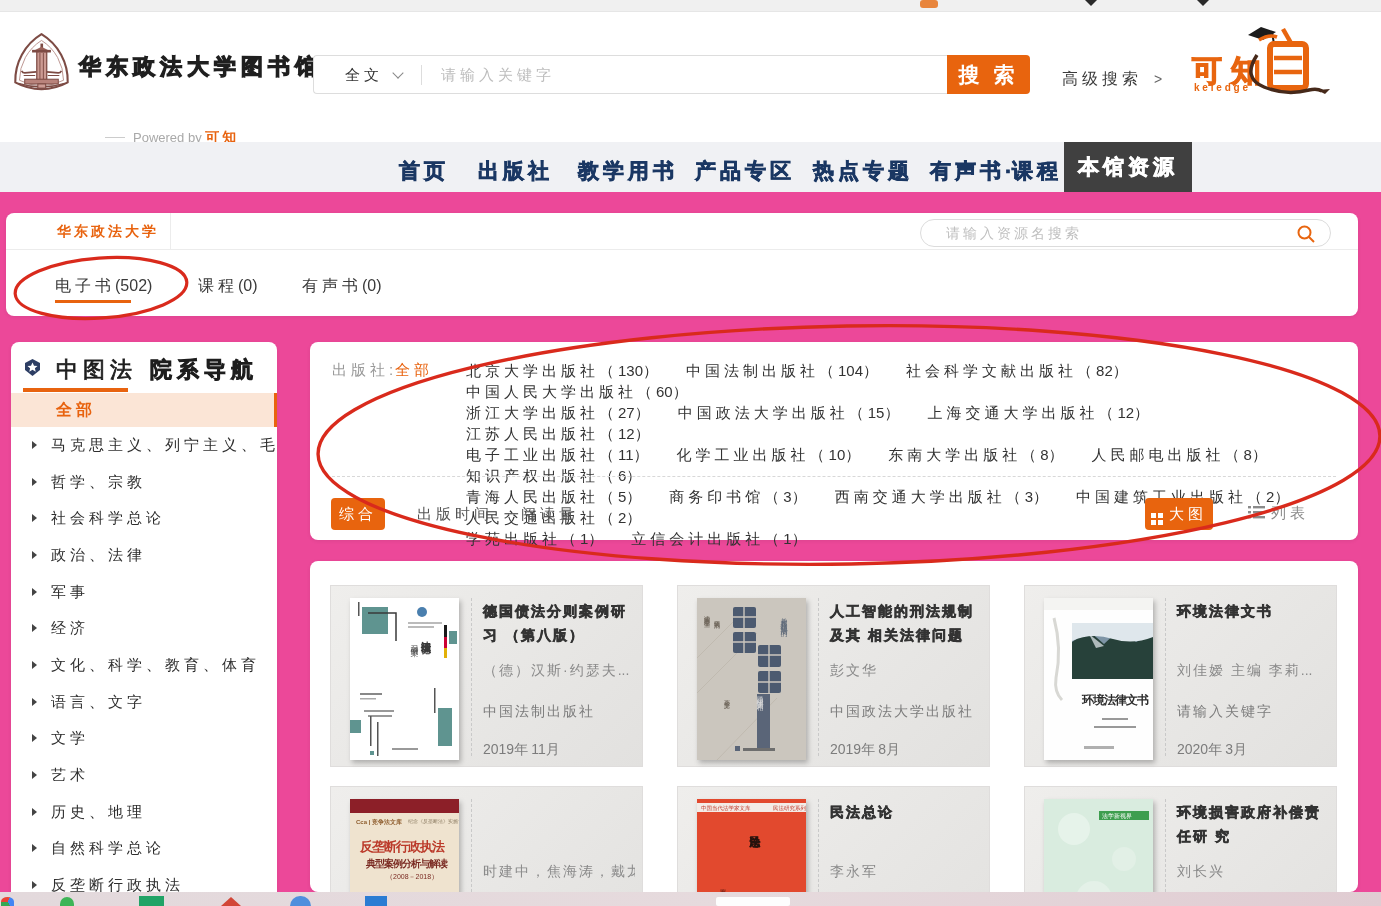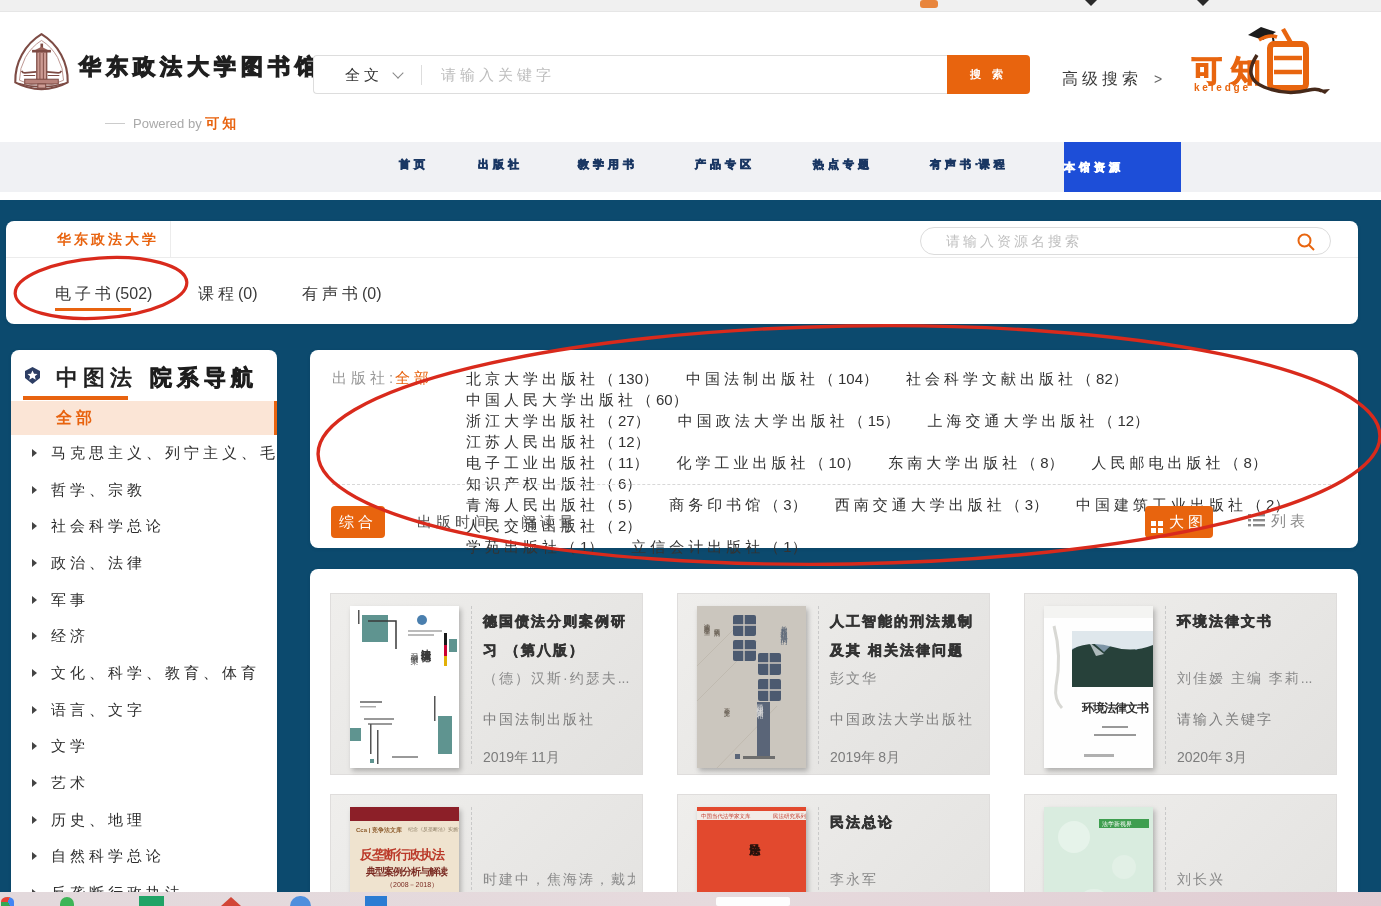--- a/index.html
+++ b/index.html
@@ -1,47 +1,47 @@
 <!DOCTYPE html>
 <html><head><meta charset="utf-8">
 <style>
 *{margin:0;padding:0;box-sizing:border-box}
 html,body{width:1381px;height:906px;overflow:hidden;font-family:"Liberation Sans",sans-serif;background:#fff;position:relative}
 .abs{position:absolute}
 .p14{font-size:14px;letter-spacing:3px}
 .p15{font-size:15px;letter-spacing:4px}
 .p16{font-size:16px;letter-spacing:4px}
-.p17{font-size:11px;letter-spacing:4px}
+.p17{font-size:21px;letter-spacing:4px}
 .p22{font-size:22px;letter-spacing:5px}
 i.n{font-style:normal;letter-spacing:0}
 .bold{font-weight:bold}
 .org{color:#e8630f}
 
 #strip{left:0;top:0;width:1381px;height:12px;background:#f0f0f0;border-bottom:1px solid #e6e6e6}
 #strip .ic{position:absolute;left:920px;top:0;width:18px;height:8px;background:#e8853c;border-radius:3px}
 .caret{position:absolute;top:0;width:0;height:0;border-left:6px solid transparent;border-right:6px solid transparent;border-top:6px solid #2a2a2a}
 
 #header{left:0;top:12px;width:1381px;height:130px;background:#fff}
 #htitle{left:79px;top:40px;font-weight:bold;color:#1f1f1f;-webkit-text-stroke:1.2px #1f1f1f}
-#pwr{left:105px;top:103px;height:16px;color:#a9a9a9;font-size:13px}
+#pwr{left:105px;top:117px;height:16px;color:#a9a9a9;font-size:13px}
 #pwr .dash{display:inline-block;width:20px;height:1px;background:#ccc;vertical-align:4px;margin-right:8px}
 #sbar{left:313px;top:43px;width:634px;height:39px;border:1px solid #ddd;border-right:none;border-radius:4px 0 0 4px;background:#fff}
 #sbar .qw{position:absolute;left:31px;top:10px;color:#333}
 #sbar .chev{position:absolute;left:80px;top:13px;width:8px;height:8px;border-right:1.5px solid #888;border-bottom:1.5px solid #888;transform:rotate(45deg)}
 #sbar .vd{position:absolute;left:107px;top:9px;width:1px;height:20px;background:#ddd}
 #sbar .ph{position:absolute;left:127px;top:10px;color:#bdbdbd}
 #sbtn{left:947px;top:43px;width:83px;height:39px;background:#e8640e;border-radius:0 4px 4px 0;color:#fff;text-align:center;line-height:39px}
 #adv{left:1062px;top:57px;color:#3c3c3c}
 #adv b{font-weight:normal;color:#666;margin-left:12px;font-size:14px}
 
 #nav{left:0;top:142px;width:1381px;height:50px;background:#f0f1f4}
 #nav .it{position:absolute;top:15px;font-weight:bold;color:#1a3763;-webkit-text-stroke:0.7px #1a3763}
-#nav .act{left:1064px;top:0;width:117px;height:50px;background:#1d4ed8;color:#fff;text-align:left;line-height:50px;font-weight:bold;-webkit-text-stroke:0.7px #fff}
-
-#main{left:0;top:200px;width:1381px;height:700px;background:#0c4a6e}
+#nav .act{left:1064px;top:0;width:128px;height:50px;background:#404040;color:#fff;text-align:center;line-height:50px;font-weight:bold;-webkit-text-stroke:0.7px #fff}
+
+#main{left:0;top:192px;width:1381px;height:700px;background:#ec4899}
 .card{position:absolute;background:#fff;border-radius:8px;box-shadow:0 1px 4px rgba(0,0,0,.07)}
 
 #card1{left:6px;top:21px;width:1352px;height:103px}
 #c1r1{position:absolute;left:0;top:0;width:100%;height:37px;border-bottom:1px solid #ececec}
 #c1tab{position:absolute;left:0;top:0;width:165px;height:37px;border-right:1px solid #ececec;line-height:37px;padding-left:51px;color:#e8630f;font-weight:bold}
 .t2{position:absolute;top:63px;color:#3a3a3a}
 #uline{position:absolute;left:49px;top:87px;width:76px;height:3px;background:#e8630f}
 #pill{position:absolute;left:914px;top:6px;width:411px;height:28px;border:1px solid #dcdcdc;border-radius:14px}
 #pill .ph{position:absolute;left:25px;top:5px;color:#c0c0c0}
 
@@ -67,21 +67,21 @@
 #stime{position:absolute;left:107px;top:163px;color:#555}
 #sread{position:absolute;left:211px;top:163px;color:#555}
 #datu{left:835px;top:156px;width:68px;height:32px;line-height:32px}
 #datu .gi{display:inline-block;width:5px;height:5px;margin-right:13px;vertical-align:1px;background:#fff;box-shadow:7px 0 0 #fff,0 7px 0 #fff,7px 7px 0 #fff}
 #lb{position:absolute;left:938px;top:162px;color:#8a8a8a}
 
 #gcard{left:310px;top:369px;width:1048px;height:331px;border-radius:8px}
 .bk{position:absolute;width:313px;height:182px;background:linear-gradient(135deg,#efeeec,#e2e1df);border:1px solid #dfdddc}
 .bk .cov{position:absolute;left:19px;top:12px;width:109px;height:162px;box-shadow:2px 3px 5px rgba(0,0,0,.25);overflow:hidden}
 .bk .dd{position:absolute;left:140px;top:12px;height:158px;border-left:1px dashed #c9c9c9}
-.bk .ti{position:absolute;left:152px;top:13px;width:152px;line-height:29px;font-weight:bold;color:#333;-webkit-text-stroke:0.6px #333;letter-spacing:2px}
+.bk .ti{position:absolute;left:152px;top:13px;width:152px;line-height:24px;font-weight:bold;color:#333;-webkit-text-stroke:0.6px #333;letter-spacing:2px}
 .bk .au{position:absolute;left:152px;top:76px;width:152px;color:#8a8a8a;white-space:nowrap;overflow:hidden;letter-spacing:2px}
 .bk .pu{position:absolute;left:152px;top:117px;width:158px;color:#7c7c7c;white-space:nowrap;letter-spacing:2px}
 .bk .da{position:absolute;left:152px;top:155px;color:#7c7c7c}
 
 #task{left:0;top:892px;width:1381px;height:14px;background:linear-gradient(90deg,#e3d9dc,#e6dadd 55%,#e0ccd2)}
 
 #anno{left:0;top:0;width:1381px;height:906px;pointer-events:none}
 </style></head>
 <body>
 <div class="abs" id="strip">
@@ -338,20 +338,21 @@
             <circle cx="50" cy="100" r="18" fill="#e4f1e8"></circle>
             <circle cx="90" cy="120" r="10" fill="#e6f3ea"></circle>
           <rect x="55" y="12" width="50" height="9" fill="#3e9e4f"></rect>
           <text x="58" y="19" font-size="6" fill="#fff">法学新视界</text>
           <text x="6" y="135" font-size="42" font-weight="bold" fill="#b8d6c0" font-family="Liberation Serif">H</text>
           <text x="36" y="110" font-size="12" font-weight="bold" fill="#3c8a4a" letter-spacing="-1">环境损害</text>
           <text x="36" y="124" font-size="9" font-weight="bold" fill="#4a9456" letter-spacing="-1">政府补偿责任研究</text>
         </svg>
       </div>
       <div class="dd"></div>
+      <div class="ti p14">环境损害政府补偿责任研 究</div>
       <div class="au p14">刘长兴</div>
     </div>
   </div>
 
 </div>
 
 <div class="abs" id="task">
   <div class="abs" style="left:1px;top:5px;width:13px;height:9px;border-radius:50% 50% 0 0;background:conic-gradient(from -90deg,#ea4335 0 33%,#4285f4 0 66%,#34a853 0)"></div>
   <div class="abs" style="left:60px;top:5px;width:14px;height:9px;border-radius:7px 7px 0 0;background:#3eb557"></div>
   <div class="abs" style="left:139px;top:4px;width:25px;height:10px;background:#21a366"></div>

